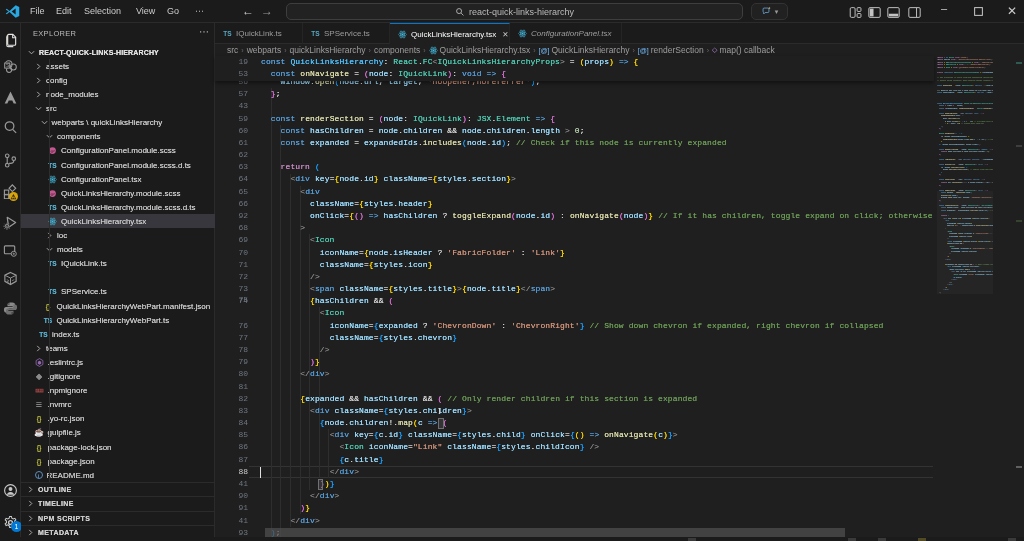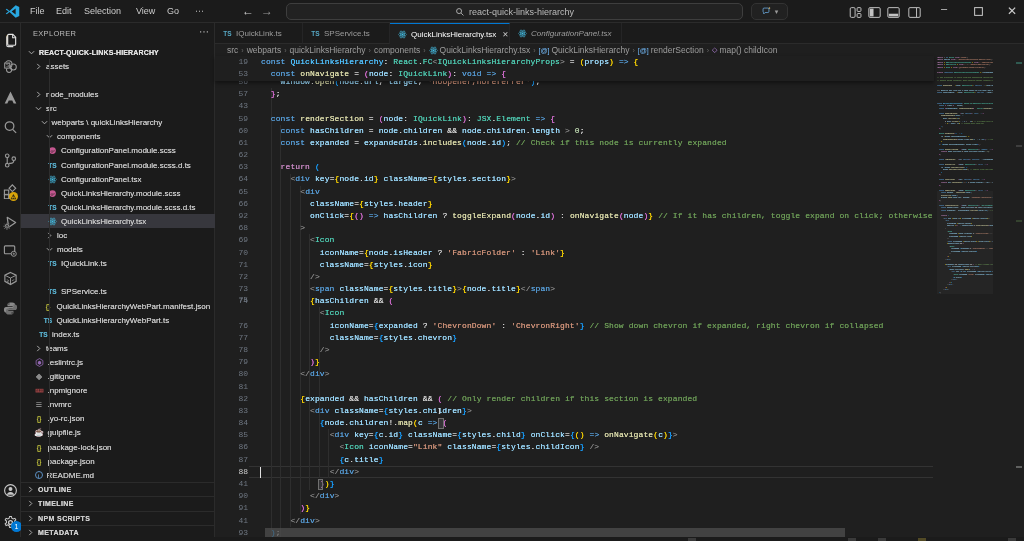--- a/index.html
+++ b/index.html
@@ -140,20 +140,26 @@
           <path d="M1 2.5 L4 5.5 L7 2.5" fill="none" stroke="#b0b0b0" stroke-width="1.1"></path>
         </svg>
         <span style="font-weight:bold;color:#e0e0e0;font-size:7px;letter-spacing:.15px">REACT-QUICK-LINKS-HIERARCHY</span>
       </div>
       <div class="trow" style="top:36.3px;">
         <svg width="7" height="7" viewBox="0 0 8 8" style="flex:none;margin-right:4px;margin-left:14.0px">
           <path d="M2.5 1 L5.5 4 L2.5 7" fill="none" stroke="#b0b0b0" stroke-width="1.1"></path>
         </svg>
         <span>assets</span>
       </div>
+      <div class="trow" style="top:50.4px;">
+        <svg width="7" height="7" viewBox="0 0 8 8" style="flex:none;margin-right:4px;margin-left:14.0px">
+          <path d="M2.5 1 L5.5 4 L2.5 7" fill="none" stroke="#b0b0b0" stroke-width="1.1"></path>
+        </svg>
+        <span>config</span>
+      </div>
       <div class="trow" style="top:64.5px;">
         <svg width="7" height="7" viewBox="0 0 8 8" style="flex:none;margin-right:4px;margin-left:14.0px">
           <path d="M2.5 1 L5.5 4 L2.5 7" fill="none" stroke="#b0b0b0" stroke-width="1.1"></path>
         </svg>
         <span>node_modules</span>
       </div>
       <div class="trow" style="top:78.6px;">
         <svg width="7" height="7" viewBox="0 0 8 8" style="flex:none;margin-right:4px;margin-left:14.0px">
           <path d="M1 2.5 L4 5.5 L7 2.5" fill="none" stroke="#b0b0b0" stroke-width="1.1"></path>
         </svg>
@@ -402,21 +408,21 @@
         </svg></span>
       <span>QuickLinksHierarchy.tsx</span>
       <span style="color:#6a6a6a;font-size:7px;margin:0 3px">›</span>
       <span style="color:#75beff;font-size:7px;margin-right:2px">[@]</span>
       <span>QuickLinksHierarchy</span>
       <span style="color:#6a6a6a;font-size:7px;margin:0 3px">›</span>
       <span style="color:#75beff;font-size:7px;margin-right:2px">[@]</span>
       <span>renderSection</span>
       <span style="color:#6a6a6a;font-size:7px;margin:0 3px">›</span>
       <span style="color:#b180d7;font-size:7px;margin-right:2px">◇</span>
-      <span>map() childIcon</span>
+      <span>map() callback</span>
     </div>
     <div class="abs" style="left:249px;top:465.8px;width:684px;height:12.2px;border-top:1px solid #333333;border-bottom:1px solid #333333"></div>
     <div class="abs" style="left:270.6px;top:88.2px;width:1px;height:450.7px;background:#2e2e2e"></div>
     <div class="abs" style="left:280.3px;top:124.7px;width:1px;height:414.1px;background:#2e2e2e"></div>
     <div class="abs" style="left:289.9px;top:173.5px;width:1px;height:353.2px;background:#2e2e2e"></div>
     <div class="abs" style="left:299.5px;top:185.6px;width:1px;height:328.9px;background:#2e2e2e"></div>
     <div class="abs" style="left:309.1px;top:234.4px;width:1px;height:255.8px;background:#2e2e2e"></div>
     <div class="abs" style="left:318.8px;top:307.4px;width:1px;height:170.5px;background:#2e2e2e"></div>
     <div class="abs" style="left:328.4px;top:429.2px;width:1px;height:48.7px;background:#2e2e2e"></div>
     <div class="abs" style="left:215px;top:81px;width:719px;height:460px;overflow:hidden">

